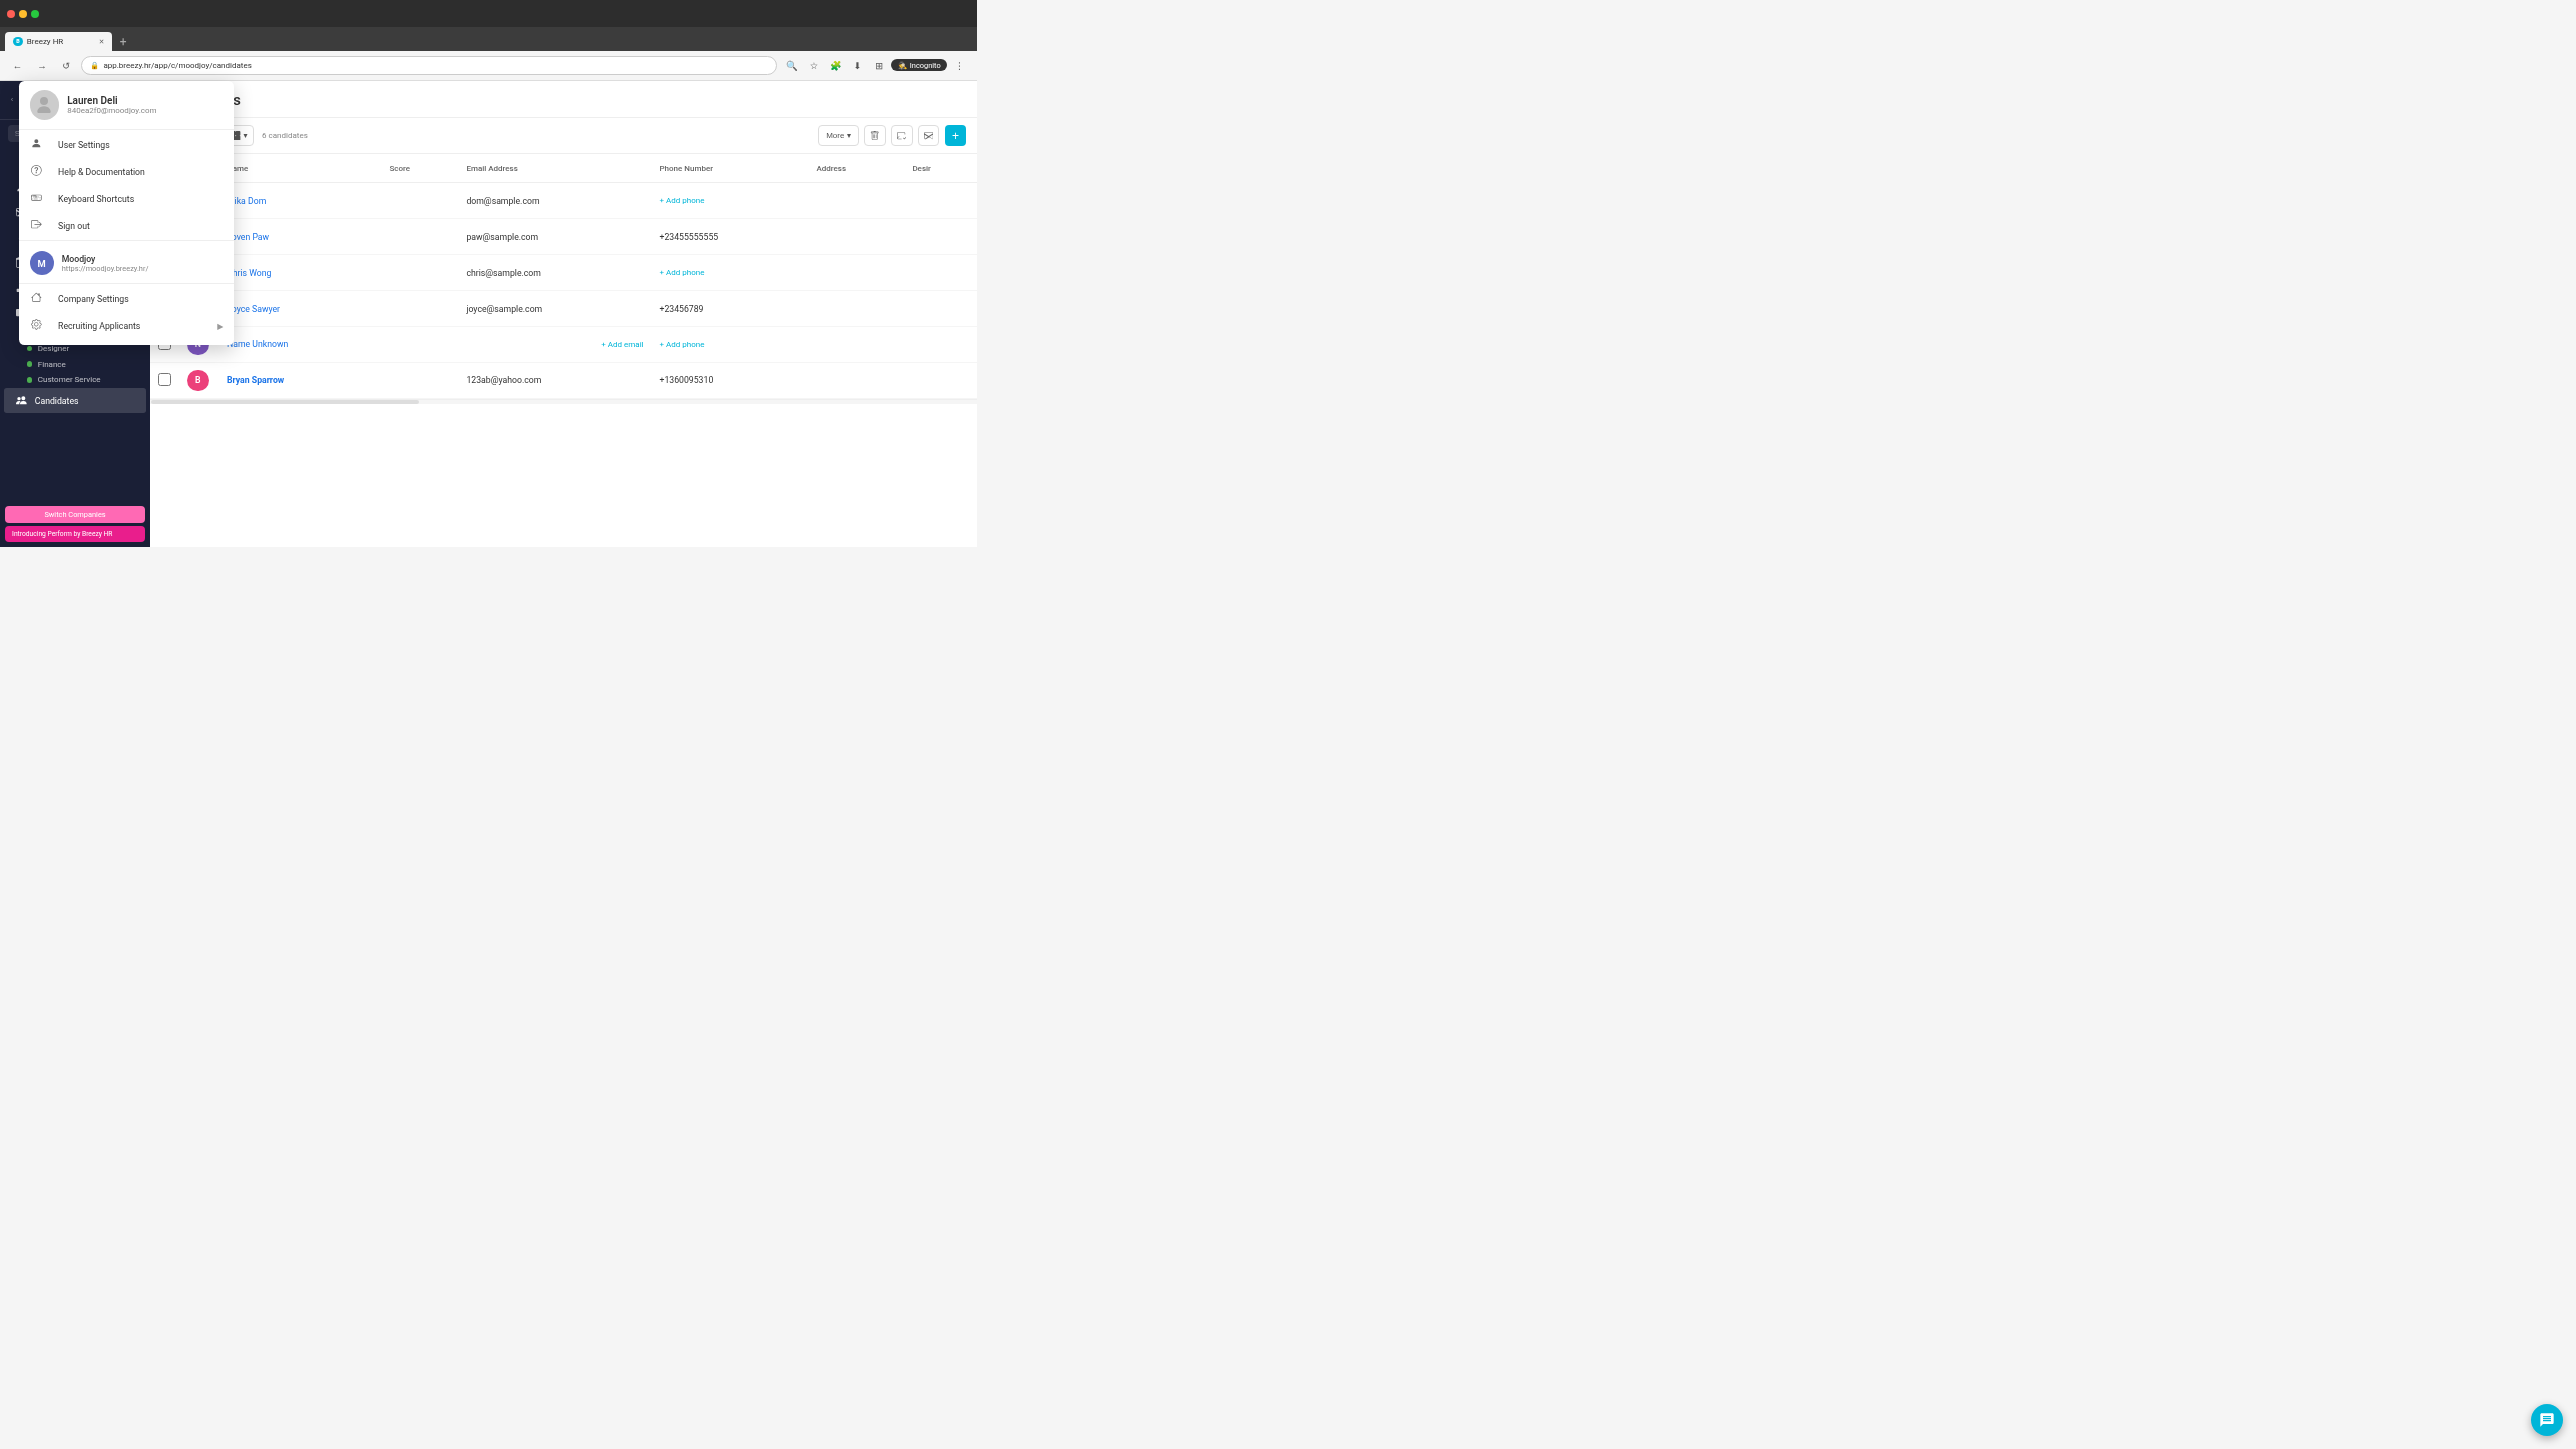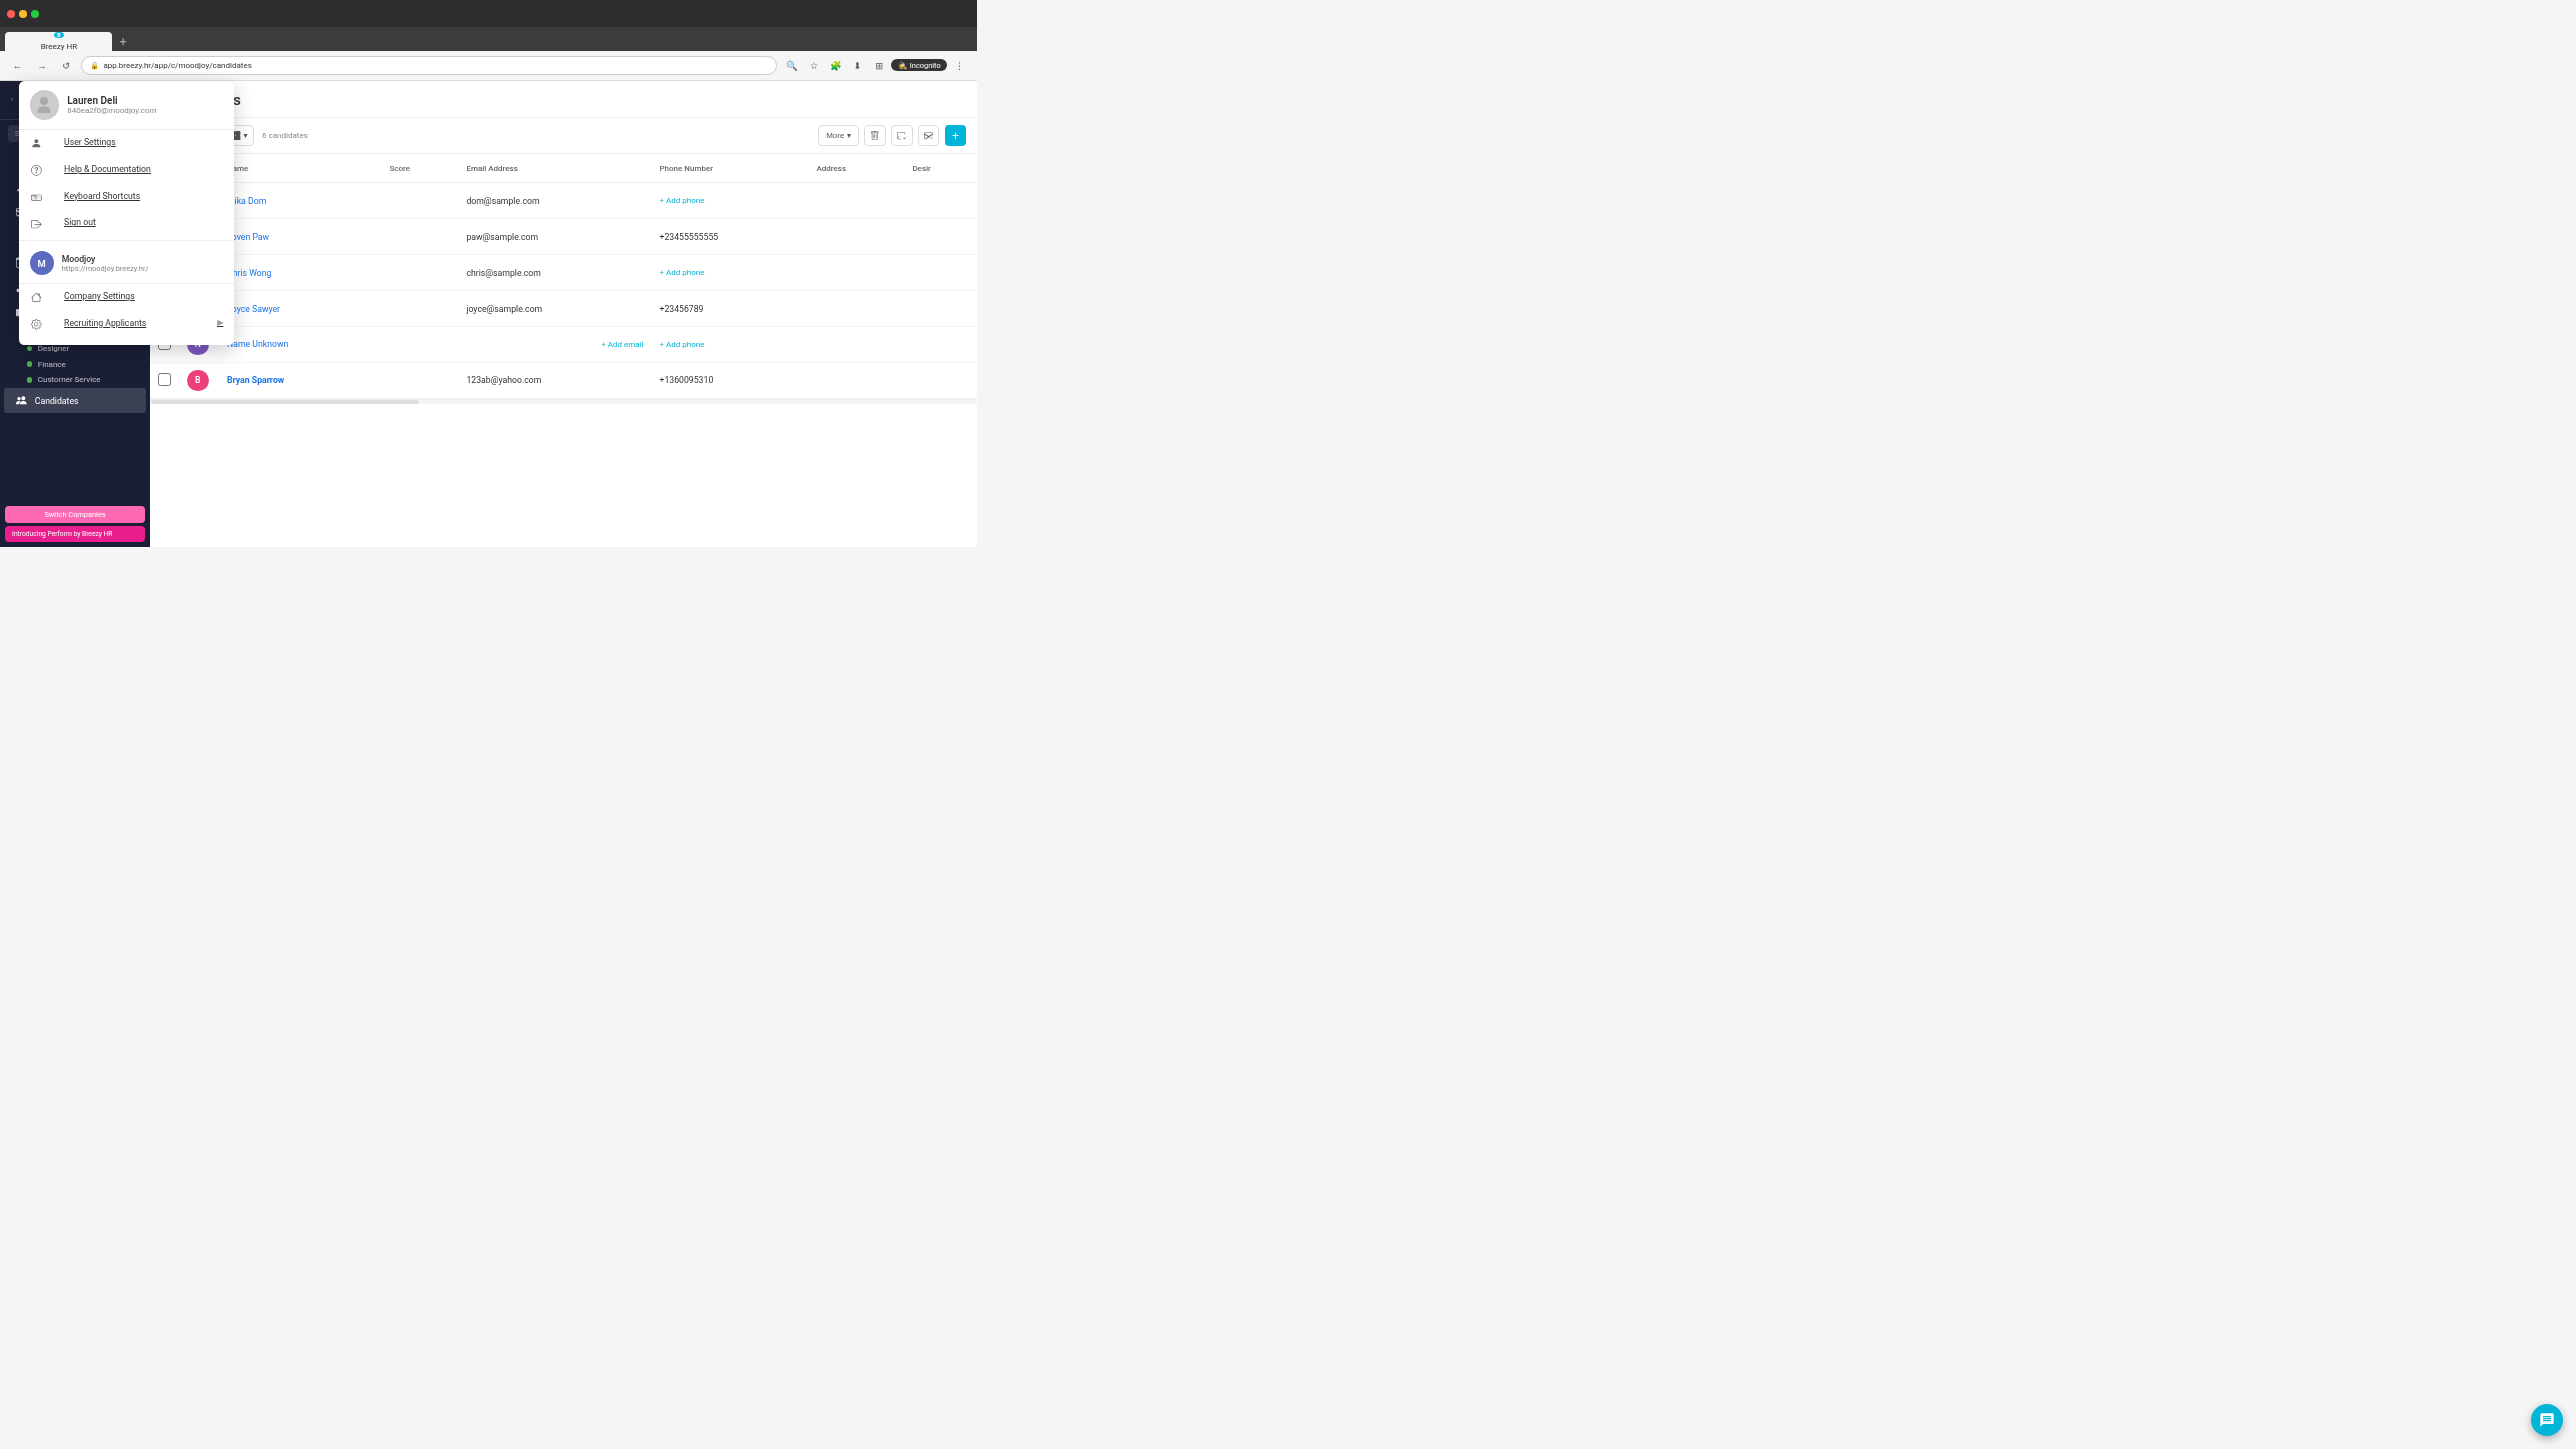--- a/index.html
+++ b/index.html
@@ -1,21 +1,21 @@
 <!DOCTYPE html>
 <html style="font-size:10.7px"><head>
   <meta charset="utf-8">
   <style>
     * { box-sizing: border-box; margin: 0; padding: 0; }
     body { font-family: -apple-system, BlinkMacSystemFont, 'Segoe UI', Roboto, sans-serif; background: #f5f5f5; overflow: hidden; width: 977px; height: 547px; }
 
     
     .browser-chrome { background: #2d2d2d; height: 27px; display: flex; align-items: center; padding: 0 6.7px; gap: 5.4px; }
     .browser-tab-bar { background: #3c3c3c; height: 24px; display: flex; align-items: flex-end; padding: 0 5.4px; gap: 1.3px; }
-    .browser-tab { background: #f5f5f5; border-radius: 4px 4px 0 0; padding: 0 8px; height: 19px; display: flex; align-items: center; gap: 4px; font-size: 8px; color: #333; min-width: 107px; flex-direction: column; }
+    .browser-tab { background: #f5f5f5; border-radius: 4px 4px 0 0; padding: 0 8px; height: 19px; display: flex; align-items: center; gap: 4px; font-size: 8px; color: #333; min-width: 107px; }
     .browser-tab .favicon { width: 9.4px; height: 9.4px; border-radius: 50%; background: #00b5d8; display: flex; align-items: center; justify-content: center; font-size: 5.4px; color: white; font-weight: bold; }
     .browser-tab .close-btn { margin-left: auto; font-size: 6.7px; color: #666; cursor: pointer; }
     .new-tab-btn { width: 19px; height: 19px; display: flex; align-items: center; justify-content: center; color: #aaa; font-size: 12px; cursor: pointer; }
     .nav-bar { background: #f5f5f5; height: 29.5px; display: flex; align-items: center; padding: 0 8px; gap: 5.4px; border-bottom: 0.7px solid #ddd; }
     .nav-btn { width: 19px; height: 19px; border-radius: 50%; display: flex; align-items: center; justify-content: center; color: #555; font-size: 9.4px; cursor: pointer; }
     .address-bar { flex: 1; background: white; border: 0.7px solid #ccc; border-radius: 13.4px; height: 19px; display: flex; align-items: center; padding: 0 8px; font-size: 8px; color: #333; gap: 4px; }
     .address-bar .lock-icon { color: #555; font-size: 7.4px; }
     .nav-actions { display: flex; gap: 2.7px; align-items: center; }
     .nav-action-btn { width: 19px; height: 19px; display: flex; align-items: center; justify-content: center; color: #555; font-size: 9.4px; cursor: pointer; border-radius: 2.7px; }
     .incognito-btn { background: #333; color: white; border-radius: 10.7px; padding: 1.3px 6.7px; font-size: 7.4px; display: flex; align-items: center; gap: 2.7px; }
@@ -85,21 +85,21 @@
     .add-phone { color: #00b5d8; font-size: 8px; cursor: pointer; }
     .add-email { color: #00b5d8; font-size: 8px; cursor: pointer; text-align: right; }
     .dropdown-menu { position: absolute; top: 81px; left: 19px; width: 215px; background: white; border-radius: 5.4px; box-shadow: 0 5.4px 20px rgba(0,0,0,0.2); z-index: 101; overflow: hidden; }
     .dropdown-header { padding: 9.4px 10.7px; display: flex; align-items: center; gap: 8px; border-bottom: 0.7px solid #eee; }
     .dropdown-avatar { width: 29.5px; height: 29.5px; border-radius: 50%; overflow: hidden; background: #ccc; flex-shrink: 0; display: flex; align-items: center; justify-content: center; font-size: 12px; }
     .dropdown-user-name { font-size: 10px; font-weight: 600; color: #333; }
     .dropdown-email { font-size: 8px; color: #888; }
     .dropdown-scrollable { max-height: 215px; overflow-y: auto; }
     .dropdown-scrollable::-webkit-scrollbar { width: 2.7px; }
     .dropdown-scrollable::-webkit-scrollbar-thumb { background: #ddd; border-radius: 1.3px; }
-    .dropdown-item { display: flex; align-items: flex-start; gap: 21px; padding: 6.7px 10.7px; cursor: pointer; font-size: 8.7px; color: #333; text-decoration: underline; }
+    .dropdown-item { display: flex; align-items: flex-end; gap: 15px; padding: 6.7px 10.7px; cursor: pointer; font-size: 8.7px; color: #333; }
     .dropdown-item .d-icon { width: 13.4px; height: 13.4px; display: flex; align-items: center; justify-content: center; color: #666; font-size: 9.4px; flex-shrink: 0; }
     .dropdown-item .d-arrow { margin-left: auto; color: #999; font-size: 8px; }
     .dropdown-divider { height: 0.7px; background: #eee; margin: 2.7px 0; }
     .dropdown-company { padding: 8px 10.7px; display: flex; align-items: center; gap: 8px; border-bottom: 0.7px solid #eee; }
     .company-avatar { width: 24px; height: 24px; border-radius: 50%; background: #5c6bc0; display: flex; align-items: center; justify-content: center; color: white; font-size: 9.4px; font-weight: 600; flex-shrink: 0; }
     .company-name-text { font-size: 8.7px; font-weight: 500; color: #333; }
     .company-url { font-size: 7.4px; color: #888; }
 
     
     .chat-fab { position: fixed; bottom: 13.4px; right: 13.4px; width: 32px; height: 32px; border-radius: 50%; background: #00b5d8; display: flex; align-items: center; justify-content: center; color: white; font-size: 14.8px; cursor: pointer; box-shadow: 0 2.7px 8px rgba(0,0,0,0.3); z-index: 200; }

